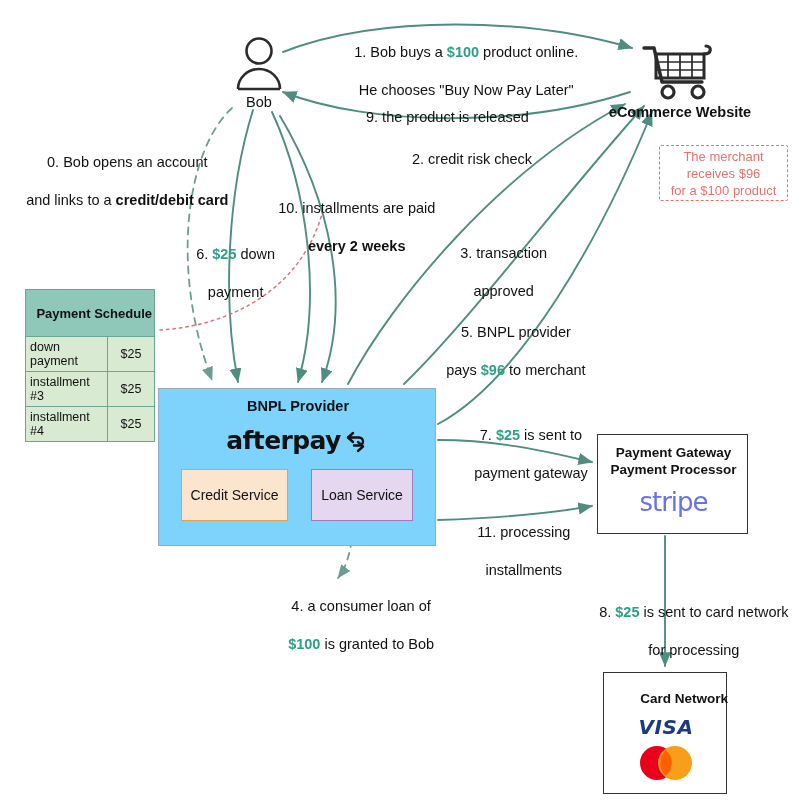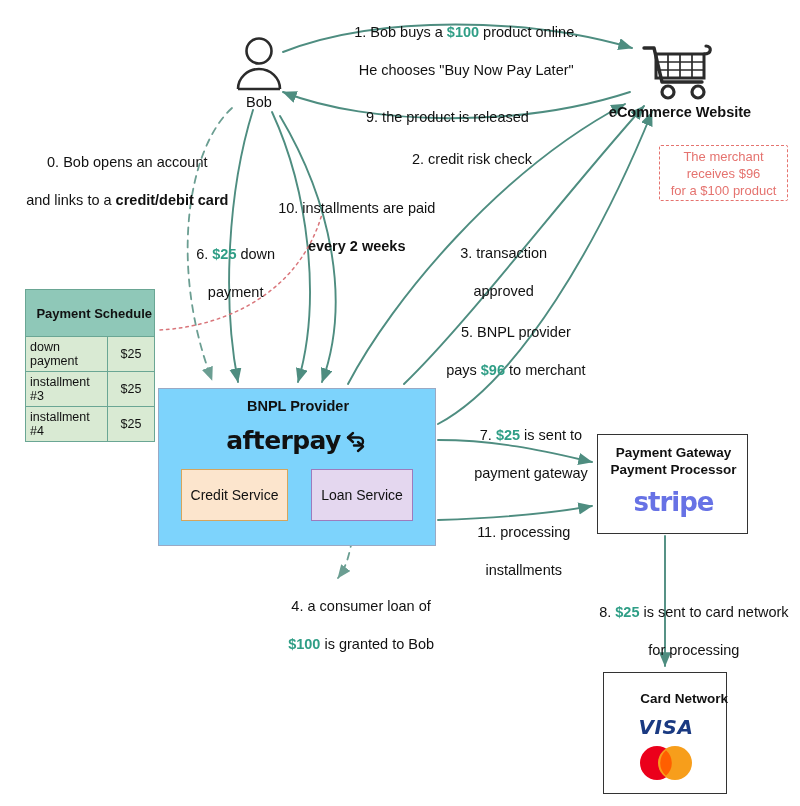--- a/index.html
+++ b/index.html
@@ -68,39 +68,39 @@
   }
 
   
   #gateway-box{
     position:absolute;left:597px;top:434px;width:151px;height:100px;
     background:#fff;border:1.4px solid #333;box-sizing:border-box;
   }
   #gateway-title{position:absolute;left:0;top:9px;width:151px;text-align:center;font-size:13.5px;font-weight:bold;line-height:17px;color:#111;}
   #stripe-logo{
     position:absolute;left:0;top:52px;width:151px;text-align:center;
-    font-size:26px;font-weight:bold;color:#6772e5;letter-spacing:-1px;
+    font-size:26px;font-weight:normal;color:#6772e5;letter-spacing:-1px;
     font-family:"DejaVu Sans",sans-serif;
   }
 
   
   #card-box{
     position:absolute;left:603px;top:672px;width:124px;height:122px;
     background:#fff;border:1.4px solid #333;box-sizing:border-box;
   }
   #card-title{position:absolute;left:0;top:18px;width:124px;text-align:right;font-size:13.5px;font-weight:bold;color:#111;}
   #visa-logo{
     position:absolute;left:0;top:42px;width:124px;text-align:center;
     font-size:20px;font-weight:bold;font-style:italic;color:#1a3a82;letter-spacing:0.5px;
     font-family:"DejaVu Sans",sans-serif;
   }
   #mastercard-logo{position:absolute;left:0;top:70px;width:124px;height:40px;}
 
   
-  #lbl-1{left:338px;top:4px;}
+  #lbl-1{left:338px;top:24px;}
   #lbl-0{left:10px;top:134px;}
   #lbl-9{left:366px;top:108px;}
   #lbl-2{left:412px;top:150px;}
   #lbl-10{left:262px;top:180px;}
   #lbl-6{left:180px;top:226px;}
   #lbl-3{left:444px;top:225px;}
   #lbl-5{left:430px;top:304px;}
   #lbl-7{left:458px;top:407px;}
   #lbl-11{left:461px;top:504px;}
   #lbl-4{left:272px;top:578px;}

